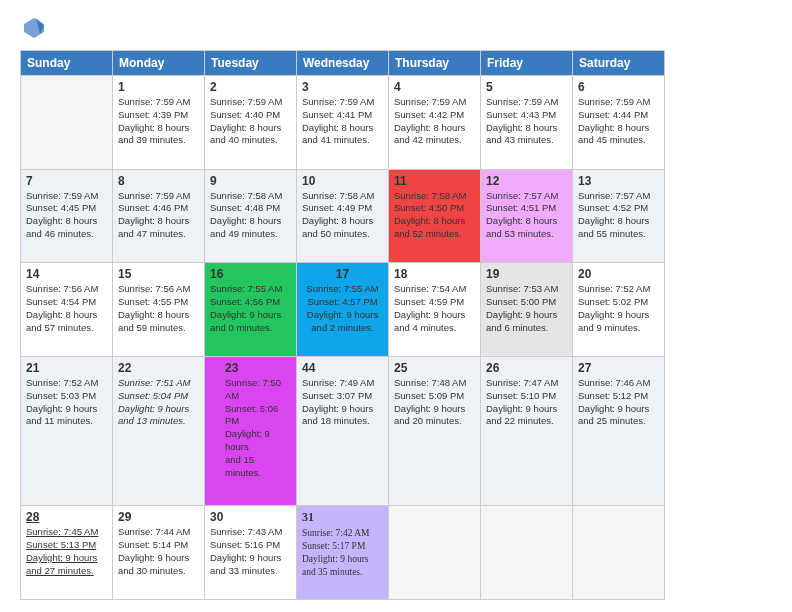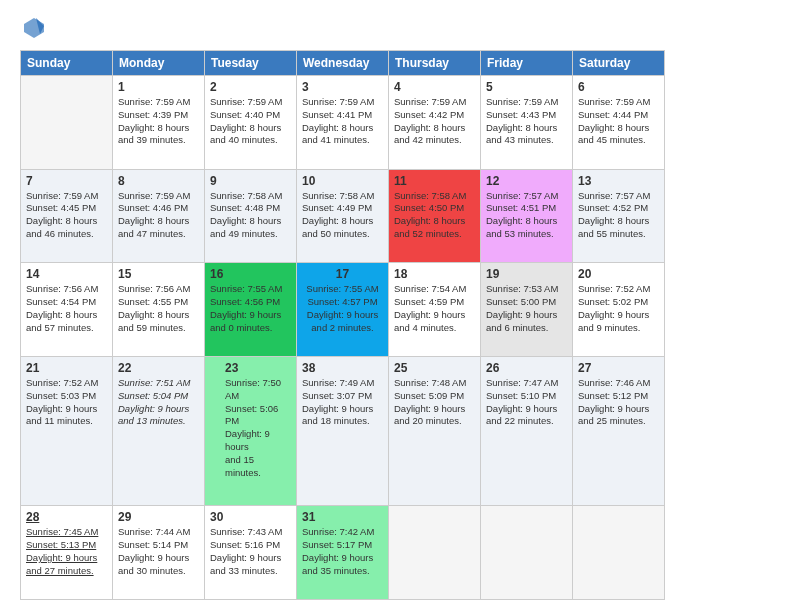--- a/index.html
+++ b/index.html
@@ -286,29 +286,29 @@
 Daylight: 9 hours
 and 11 minutes.</div>
           </td>
           <td style="background-color: rgb(238, 242, 247);">
             <div class="day-number">22</div>
             <div class="day-info" style="white-space: pre-line; font-style: italic;">Sunrise: 7:51 AM
 Sunset: 5:04 PM
 Daylight: 9 hours
 and 13 minutes.</div>
           </td>
-          <td style="background-color: #86efac; padding-left: 20px;">
+          <td style="background-color: #d946ef; padding-left: 20px;">
             <div class="day-number">23</div>
             <div class="day-info" style="white-space: pre-line;">Sunrise: 7:50 AM
 Sunset: 5:06 PM
 Daylight: 9 hours
 and 15 minutes.</div>
           </td>
           <td style="background-color: rgb(238, 242, 247);">
-            <div class="day-number">38</div>
+            <div class="day-number">44</div>
             <div class="day-info" style="white-space: pre-line;">Sunrise: 7:49 AM
 Sunset: 3:07 PM
 Daylight: 9 hours
 and 18 minutes.</div>
           </td>
           <td style="background-color: rgb(238, 242, 247);">
             <div class="day-number">25</div>
             <div class="day-info" style="white-space: pre-line;">Sunrise: 7:48 AM
 Sunset: 5:09 PM
 Daylight: 9 hours
@@ -344,21 +344,21 @@
 Daylight: 9 hours
 and 30 minutes.</div>
           </td>
           <td style="background-color: rgb(255, 255, 255);">
             <div class="day-number">30</div>
             <div class="day-info" style="white-space: pre-line;">Sunrise: 7:43 AM
 Sunset: 5:16 PM
 Daylight: 9 hours
 and 33 minutes.</div>
           </td>
-          <td style="background-color: #86efac;">
+          <td style="background-color: #c4b5fd; font-family: Liberation Serif, serif;">
             <div class="day-number">31</div>
             <div class="day-info" style="white-space: pre-line;">Sunrise: 7:42 AM
 Sunset: 5:17 PM
 Daylight: 9 hours
 and 35 minutes.</div>
           </td>
           <td class="empty-cell" style="background-color: rgb(245, 245, 245);"></td>
           <td class="empty-cell" style="background-color: rgb(245, 245, 245);"></td>
           <td class="empty-cell" style="background-color: rgb(245, 245, 245);"></td>
         </tr>

